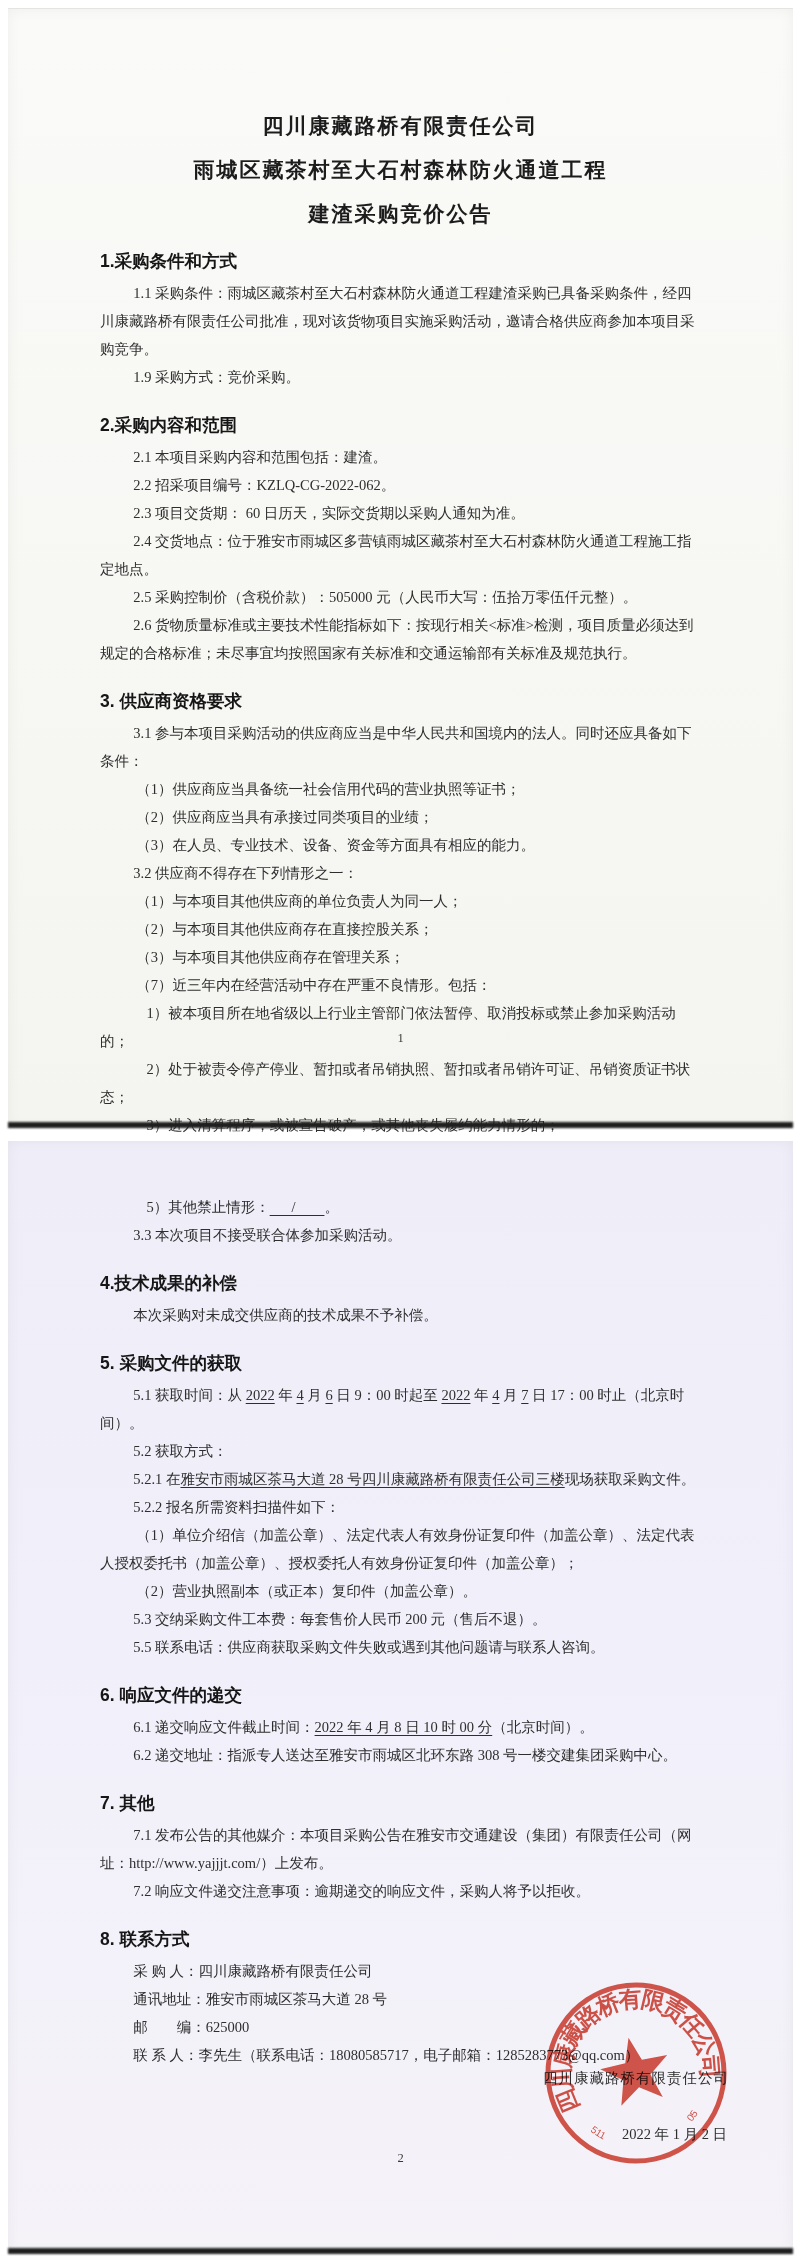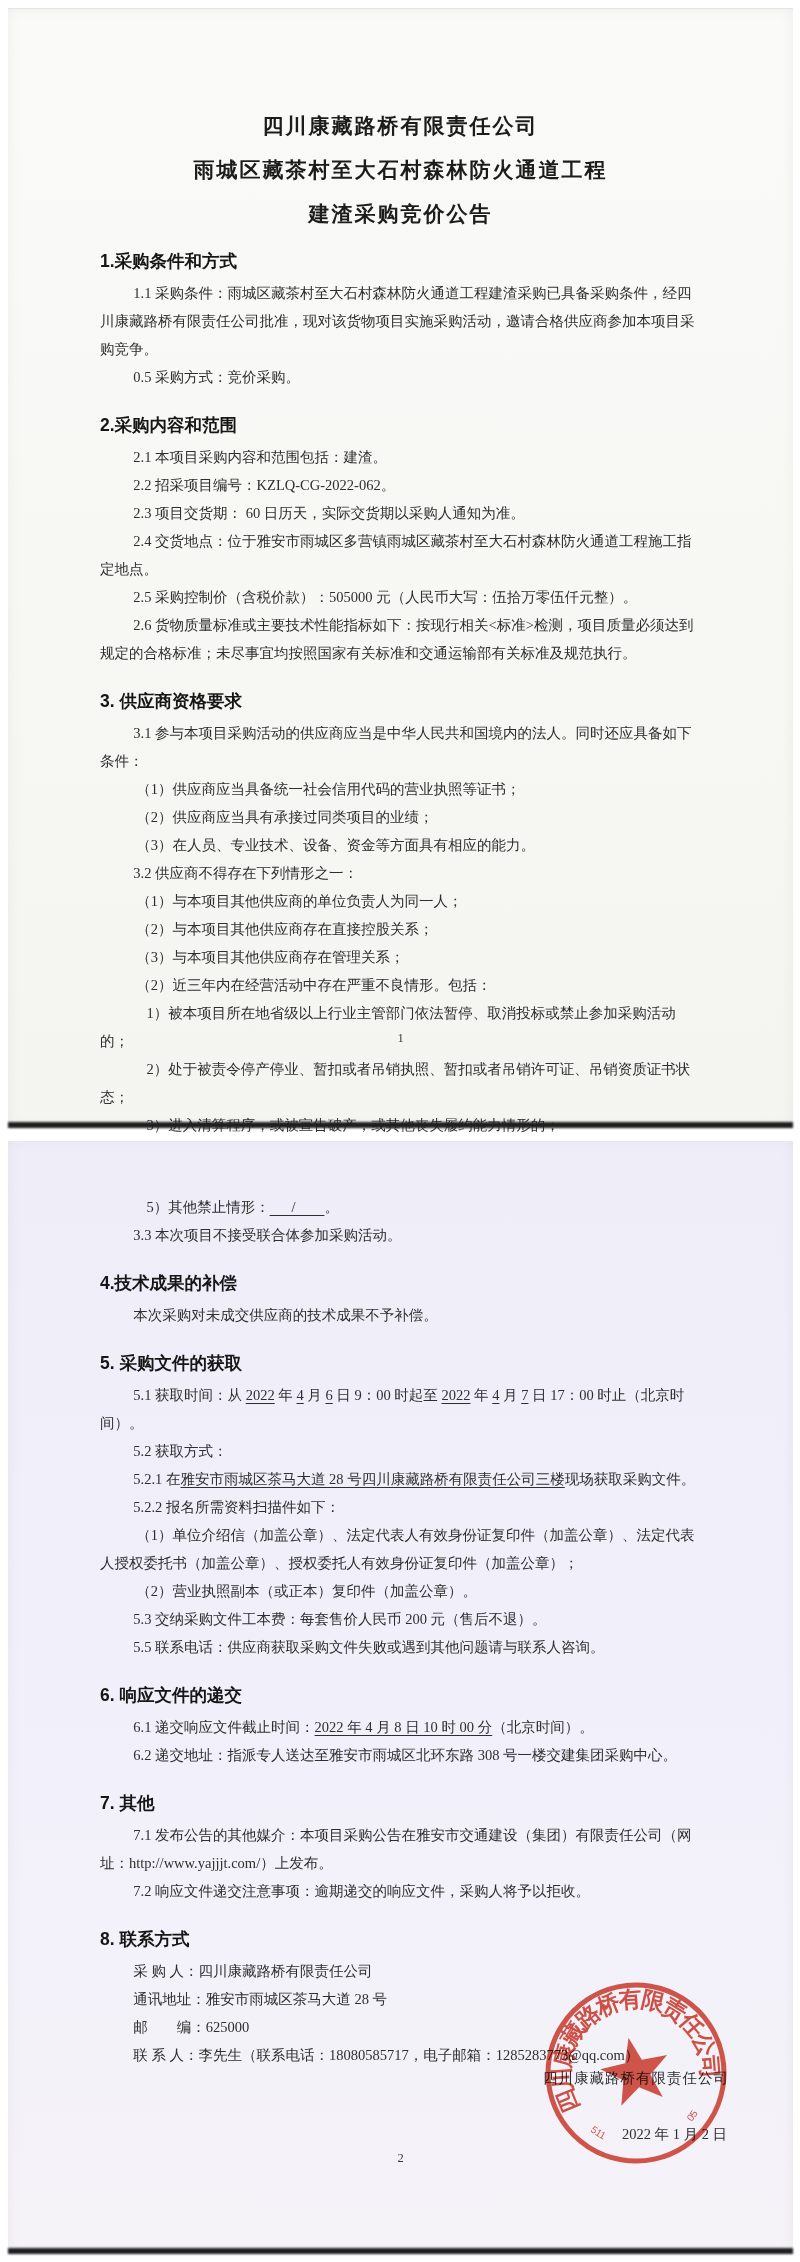--- a/index.html
+++ b/index.html
@@ -85,38 +85,38 @@
 
 <div class="canvas">
 
   <div class="page page1">
     <div class="content p1-content" id="p1-blocks">
         <div class="blk title">四川康藏路桥有限责任公司</div>
         <div class="blk title">雨城区藏茶村至大石村森林防火通道工程</div>
         <div class="blk title">建渣采购竞价公告</div>
         <div class="blk heading">1.采购条件和方式</div>
         <div class="blk para">1.1 采购条件：雨城区藏茶村至大石村森林防火通道工程建渣采购已具备采购条件，经四川康藏路桥有限责任公司批准，现对该货物项目实施采购活动，邀请合格供应商参加本项目采购竞争。</div>
-        <div class="blk para">0.5 采购方式：竞价采购。</div>
+        <div class="blk para">1.9 采购方式：竞价采购。</div>
         <div class="blk heading">2.采购内容和范围</div>
         <div class="blk para">2.1 本项目采购内容和范围包括：建渣。</div>
         <div class="blk para">2.2 招采项目编号：KZLQ-CG-2022-062。</div>
         <div class="blk para">2.3 项目交货期： 60 日历天，实际交货期以采购人通知为准。</div>
         <div class="blk para">2.4 交货地点：位于雅安市雨城区多营镇雨城区藏茶村至大石村森林防火通道工程施工指定地点。</div>
         <div class="blk para">2.5 采购控制价（含税价款）：505000 元（人民币大写：伍拾万零伍仟元整）。</div>
         <div class="blk para">2.6 货物质量标准或主要技术性能指标如下：按现行相关&lt;标准&gt;检测，项目质量必须达到规定的合格标准；未尽事宜均按照国家有关标准和交通运输部有关标准及规范执行。</div>
         <div class="blk heading">3. 供应商资格要求</div>
         <div class="blk para">3.1 参与本项目采购活动的供应商应当是中华人民共和国境内的法人。同时还应具备如下条件：</div>
         <div class="blk item1">（1）供应商应当具备统一社会信用代码的营业执照等证书；</div>
         <div class="blk item1">（2）供应商应当具有承接过同类项目的业绩；</div>
         <div class="blk item1">（3）在人员、专业技术、设备、资金等方面具有相应的能力。</div>
         <div class="blk para">3.2 供应商不得存在下列情形之一：</div>
         <div class="blk item1">（1）与本项目其他供应商的单位负责人为同一人；</div>
         <div class="blk item1">（2）与本项目其他供应商存在直接控股关系；</div>
         <div class="blk item1">（3）与本项目其他供应商存在管理关系；</div>
-        <div class="blk item1">（2）近三年内在经营活动中存在严重不良情形。包括：</div>
+        <div class="blk item1">（7）近三年内在经营活动中存在严重不良情形。包括：</div>
         <div class="blk item2">1）被本项目所在地省级以上行业主管部门依法暂停、取消投标或禁止参加采购活动的；</div>
         <div class="blk item2">2）处于被责令停产停业、暂扣或者吊销执照、暂扣或者吊销许可证、吊销资质证书状态；</div>
         <div class="blk item2">3）进入清算程序，或被宣告破产，或其他丧失履约能力情形的；</div>
         <div class="blk item2">4）根据公司供应商管理要求，被禁止参与采购活动且处于有效期内的；</div>
       </div>
     <div class="page-num p1-num">1</div>
     <div class="page-edge"></div>
   </div>
 
   <div class="page page2">

